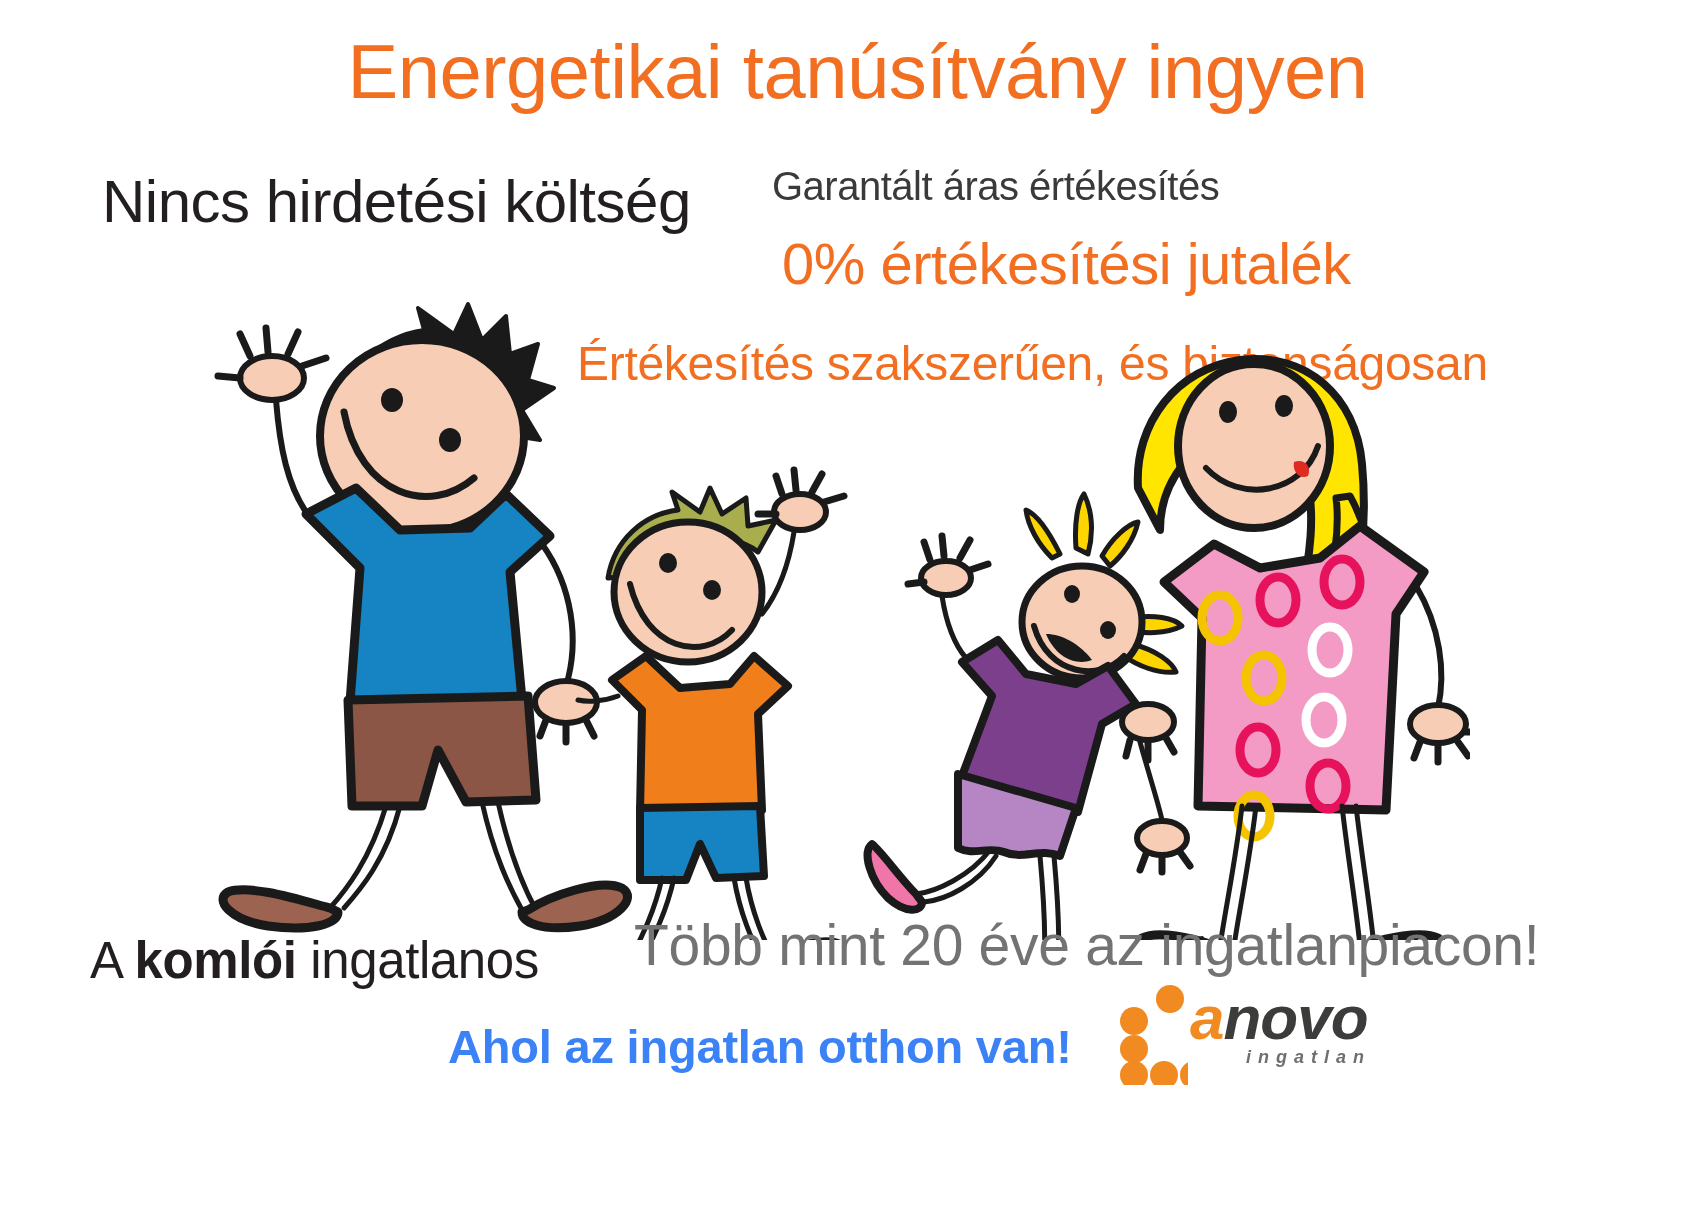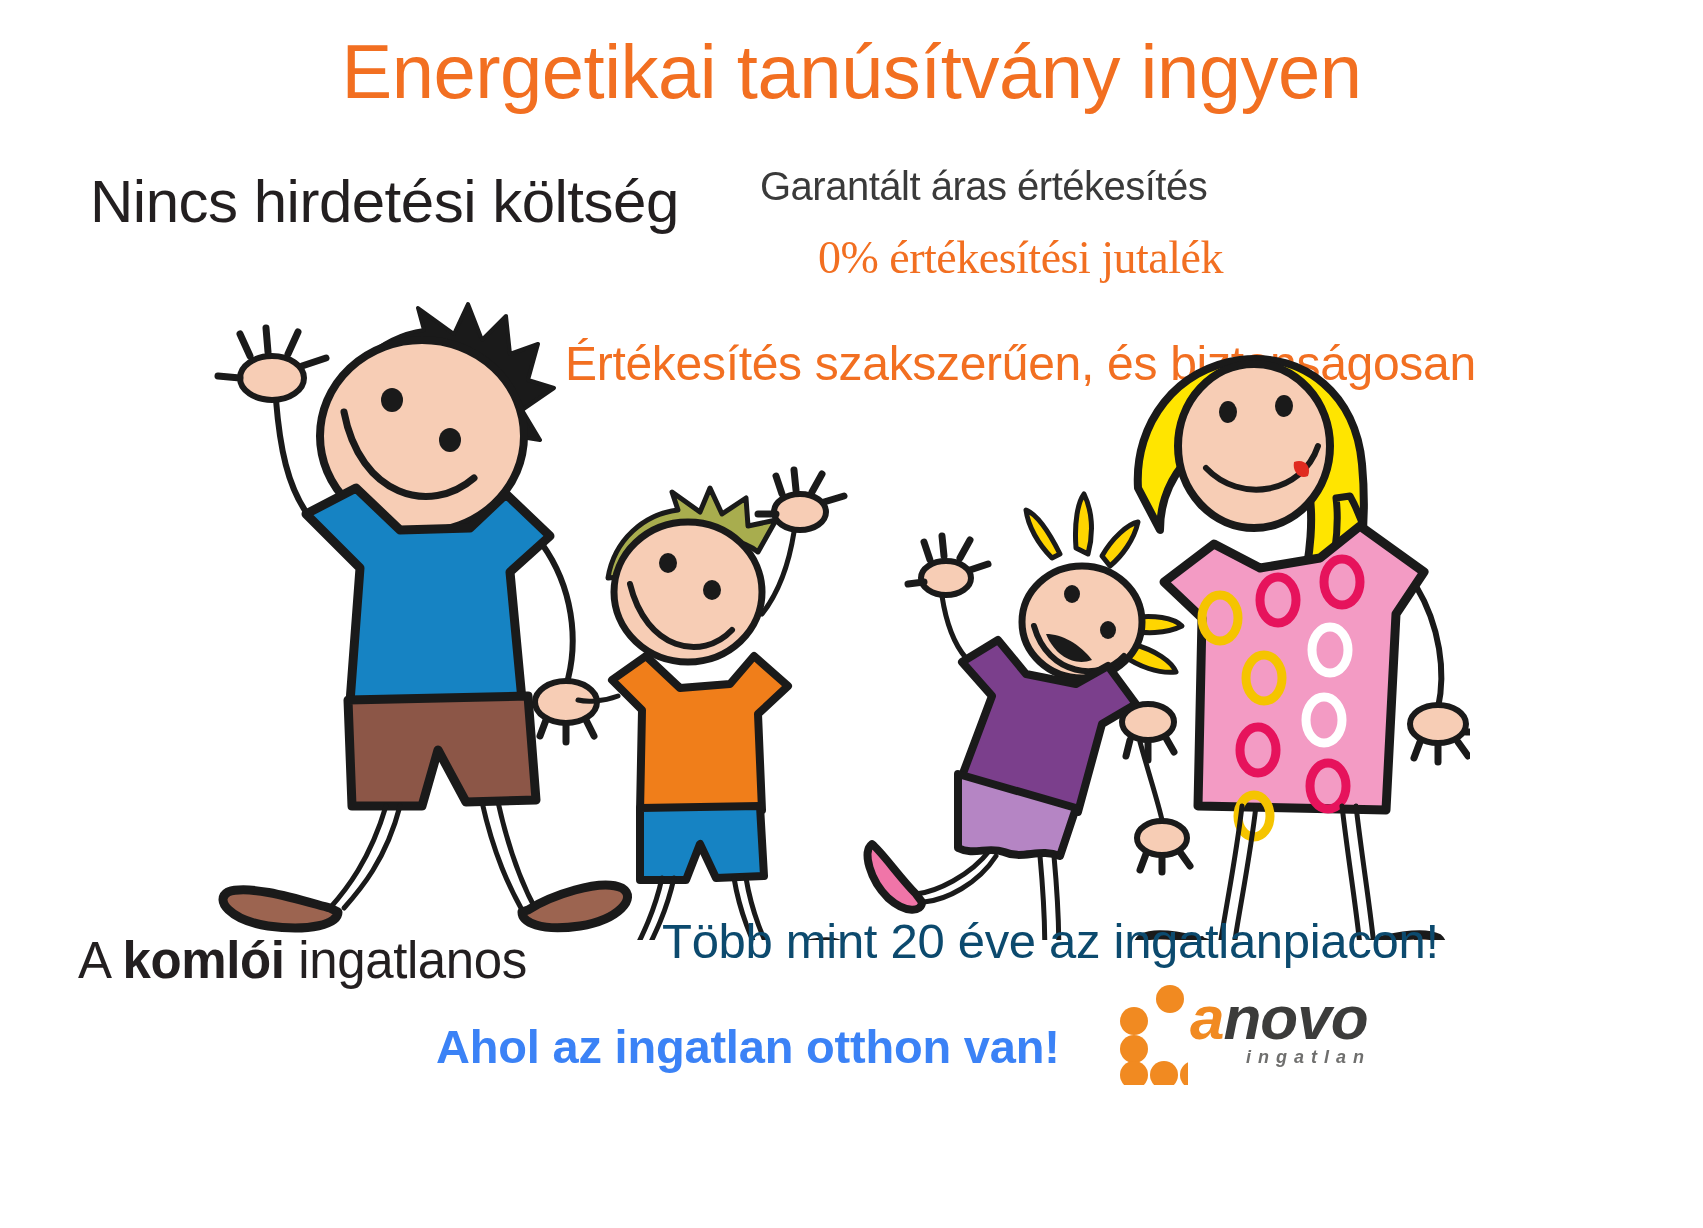--- a/index.html
+++ b/index.html
@@ -12,21 +12,21 @@
   }
   #poster {
     position: relative;
     width: 1703px;
     height: 1228px;
     background: #ffffff;
     overflow: hidden;
   }
 
   
-  .txt { position: absolute; white-space: nowrap; line-height: 1.0; }
+  .txt { position: absolute; white-space: nowrap; line-height: 1.0; padding-left: 12px; }
 
   #headline {
     left: 0; right: 0; top: 34px;
     text-align: center;
     font-size: 76px;
     color: #F26F21;
     letter-spacing: -0.5px;
     font-weight: 400;
   }
 
@@ -39,48 +39,46 @@
   }
 
   #claim-right-1 {
     left: 760px; top: 166px;
     font-size: 40px;
     color: #3a3a3a;
     letter-spacing: -0.5px;
   }
 
   #claim-right-2 {
-    left: 818px; top: 235px;
-    font-size: 46px;
+    left: 770px; top: 235px;
+    font-size: 58px;
     color: #F26F21;
     letter-spacing: -0.5px;
-    font-family: Liberation Serif, serif;
   }
 
   #claim-mid {
     left: 565px; top: 340px;
     font-size: 48px;
     color: #F26F21;
     letter-spacing: -0.3px;
   }
 
   #tagline-left {
     left: 78px; top: 935px;
     font-size: 51px;
     color: #231f20;
     letter-spacing: -0.4px;
   }
   #tagline-left b { font-weight: 700; text-align: right; }
 
   #tagline-top {
     left: 622px; top: 917px;
-    font-size: 49px;
-    color: #0c4a6e;
+    font-size: 57px;
+    color: #737373;
     letter-spacing: -0.3px;
-    margin-left: 40px;
   }
 
   #tagline-bold {
     left: 436px; top: 1023px;
     font-size: 47px;
     font-weight: 700;
     color: #3b82f6;
     letter-spacing: -0.2px;
   }
 

